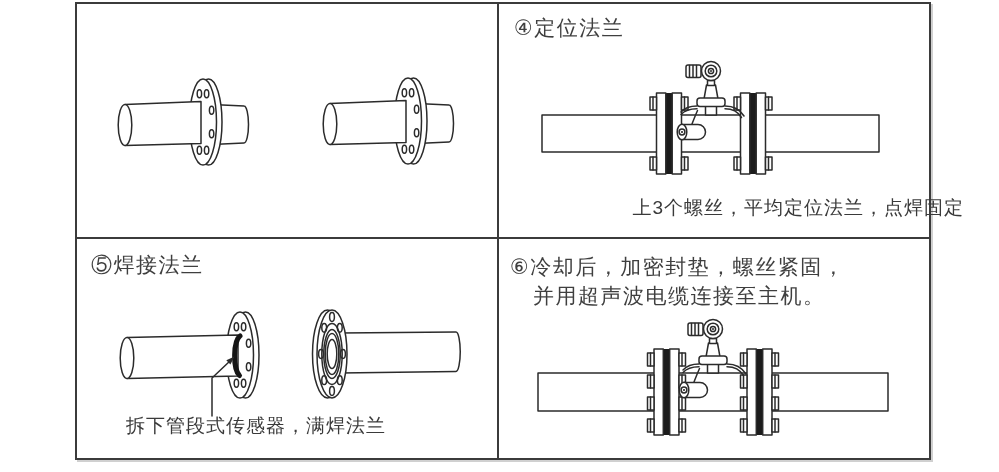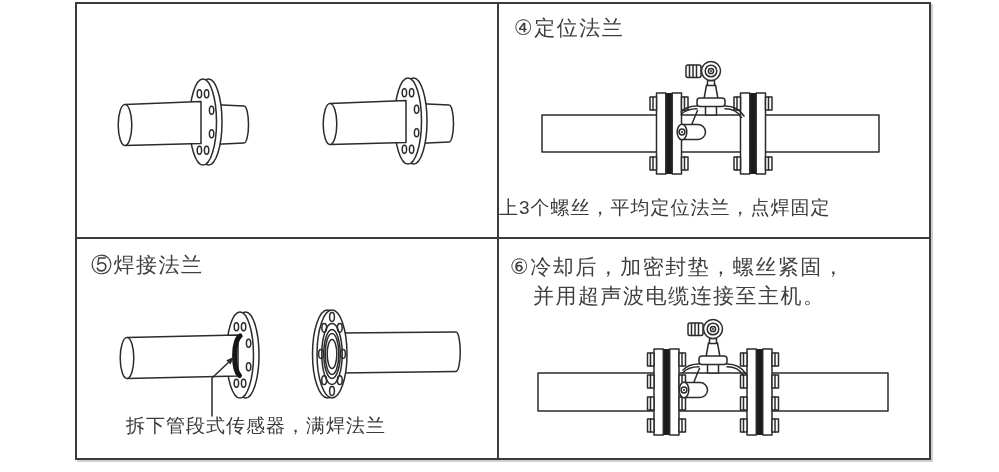--- a/index.html
+++ b/index.html
@@ -25,21 +25,21 @@
   .caption{
     position:absolute;color:#3a3a3a;font-size:19px;letter-spacing:1px;
     white-space:nowrap;z-index:2;
   }
   .title-tl{left:13px;top:9px;}
   .title-tr{left:15px;top:9px;}
   .title-bl{left:14px;top:13px;}
   .title-br{left:11px;top:13px;}
   .t-line{display:block;}
   .t-indent{margin-left:23px;}
-  .caption-tr{left:0;top:191px;width:100%;text-align:left;}
+  .caption-tr{left:0;top:191px;width:100%;text-align:right;padding-left:35px;}
   .caption-bl{left:49px;top:174px;}
   #svg-defs{position:absolute;width:0;height:0;}
 </style>
 </head>
 <body>
 
 <svg id="svg-defs" aria-hidden="true">
   <defs>
 
     <g id="flange-edge8">

